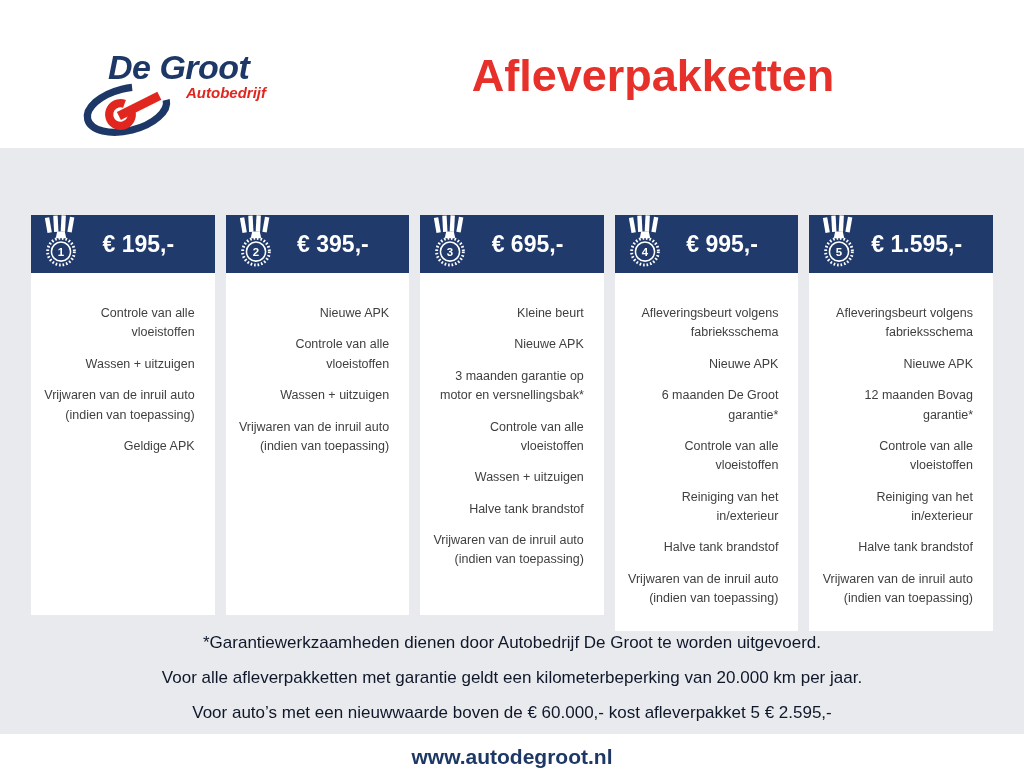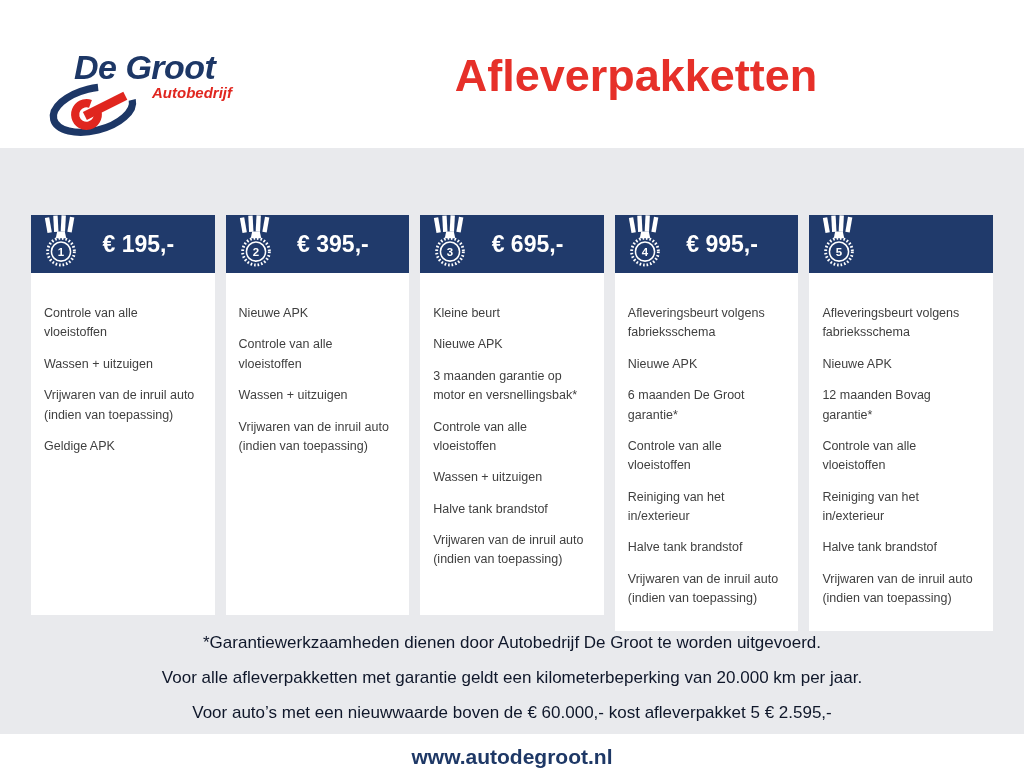--- a/index.html
+++ b/index.html
@@ -5,21 +5,21 @@
   * { box-sizing: border-box; }
   html, body { margin: 0; padding: 0; }
   body {
     width: 1024px; height: 768px;
     background: #ffffff;
     font-family: "Liberation Sans", "DejaVu Sans", sans-serif;
     overflow: hidden;
   }
 
   
-  .header { position: relative; height: 148px; background: #ffffff; }
+  .header { position: relative; height: 148px; background: #ffffff; margin-left: 34px; }
   .logo { position: absolute; left: 36px; top: 48px; width: 196px; height: 94px; }
   .logo-mark { position: absolute; left: 0; top: 26px; width: 122px; height: 68px; }
   .logo-text { position: absolute; left: 38px; top: 0; width: 158px; }
   .logo-name {
     font-size: 34px; font-weight: bold; font-style: italic;
     color: #1d3766; letter-spacing: -0.5px; white-space: nowrap;
   }
   .logo-sub {
     font-size: 15px; font-weight: bold; font-style: italic;
     color: #e0261f; text-align: right; margin-top: -3px;
@@ -63,21 +63,21 @@
     text-anchor: middle;
   }
   .price {
     flex: 1; text-align: center;
     align-self: center;
     font-size: 23px; font-weight: bold; color: #ffffff;
     padding-right: 20px; white-space: nowrap;
   }
   .card-body {
     flex: 1; margin: 0; padding: 31px 20px 10px 13px;
-    list-style: none; background: #ffffff;
+    list-style: none; background: #ffffff; text-align: right;
   }
   .card-body li {
     font-size: 12.5px; line-height: 1.55;
     color: #3f3f3f; margin-bottom: 12px;
   }
 
   
   .footnotes { margin-top: 16px; text-align: center; }
   .footnotes p {
     margin: 12px; font-size: 17px; line-height: 23px;
@@ -220,20 +220,21 @@
           <rect class="stripe" x="8" y="0" width="4.6" height="16" transform="rotate(-10 22 18)"></rect>
           <rect class="stripe" x="14.8" y="0" width="4.6" height="17" transform="rotate(-3 22 18)"></rect>
           <rect class="stripe" x="21.6" y="0" width="4.6" height="17" transform="rotate(3 22 18)"></rect>
           <rect class="stripe" x="28.4" y="0" width="4.6" height="16" transform="rotate(10 22 18)"></rect>
           <path class="crown" d="M16.5 24 L27.5 24 L26 17 L18 17 Z"></path>
         </g>
         <circle class="ring-outer" cx="22" cy="38" r="14"></circle>
         <circle class="ring-inner" cx="22" cy="38" r="10"></circle>
         <text class="medal-num" x="22" y="42.5">5</text>
       </svg>
+      <div class="price">€ 1.595,-</div>
     </header>
     <ul class="card-body">
           <li>Afleveringsbeurt volgens fabrieksschema</li>
           <li>Nieuwe APK</li>
           <li>12 maanden Bovag garantie*</li>
           <li>Controle van alle vloeistoffen</li>
           <li>Reiniging van het in/exterieur</li>
           <li>Halve tank brandstof</li>
           <li>Vrijwaren van de inruil auto (indien van toepassing)</li>
         </ul>

